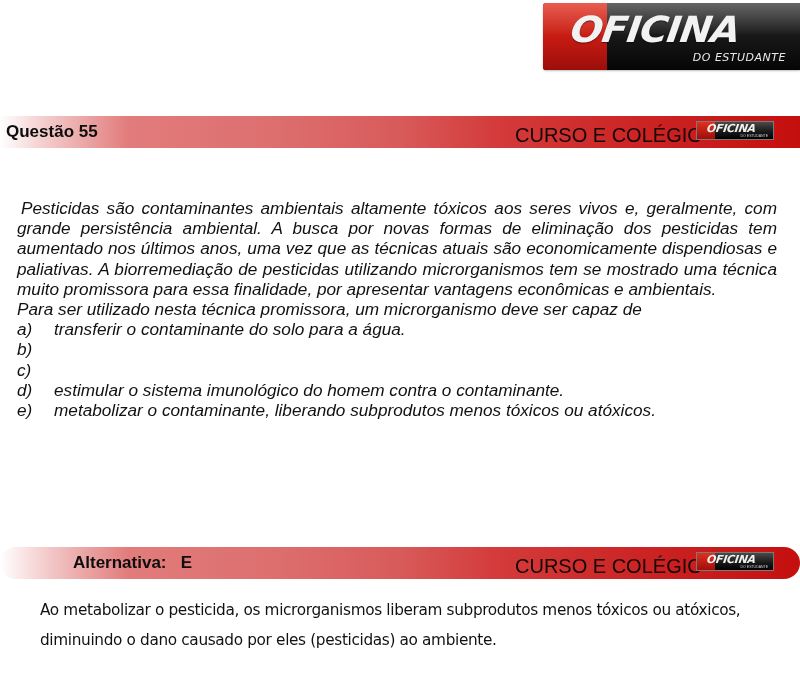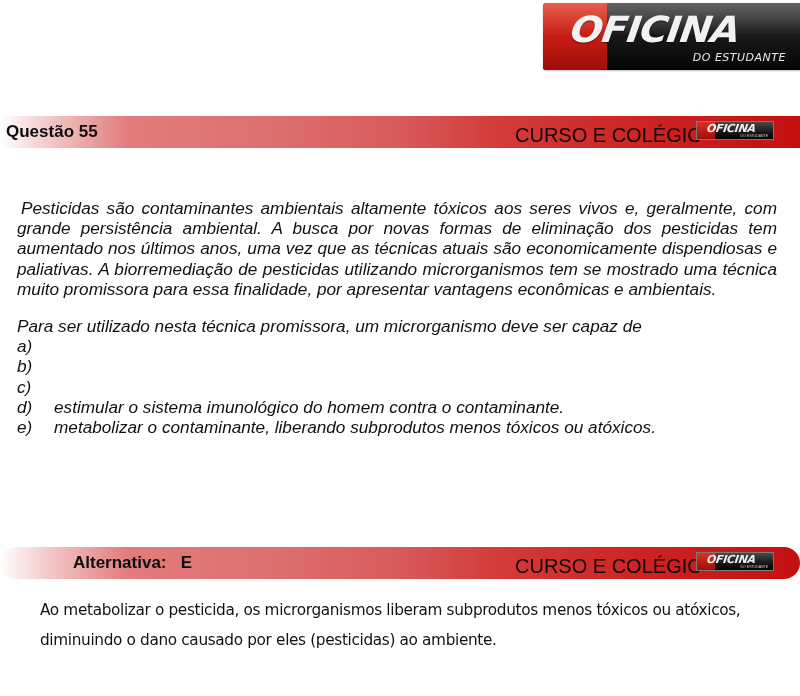--- a/index.html
+++ b/index.html
@@ -149,21 +149,21 @@
       font-size: 17.2px;
       line-height: 20.2px;
       color: #111;
     }
     .question .para {
       text-align: justify;
       text-align-last: left;
       text-indent: 4px;
     }
     .question .prompt {
-      margin-top: 17px;
+      margin-top: 0;
     }
     .options { list-style: none; }
     .options li {
       display: flex;
       line-height: 20.2px;
     }
     .options .letter {
       width: 37px;
       flex: none;
     }
@@ -201,20 +201,21 @@
     <div class="sub">DO ESTUDANTE</div>
   </div>
 </div>
 
 <div class="question">
   <p class="para">Pesticidas são contaminantes ambientais altamente tóxicos aos seres vivos e, geralmente, com grande persistência ambiental. A busca por novas formas de eliminação dos pesticidas tem aumentado nos últimos anos, uma vez que as técnicas atuais são economicamente dispendiosas e paliativas. A biorremediação de pesticidas utilizando microrganismos tem se mostrado uma técnica muito promissora para essa finalidade, por apresentar vantagens econômicas e ambientais.</p>
   <p class="prompt">Para ser utilizado nesta técnica promissora, um microrganismo deve ser capaz de</p>
   <ul class="options">
     <li>
       <span class="letter">a)</span>
+      <span>transferir o contaminante do solo para a água.</span>
     </li>
     <li>
       <span class="letter">b)</span>
     </li>
     <li>
       <span class="letter">c)</span>
     </li>
     <li>
       <span class="letter">d)</span>
       <span>estimular o sistema imunológico do homem contra o contaminante.</span>

